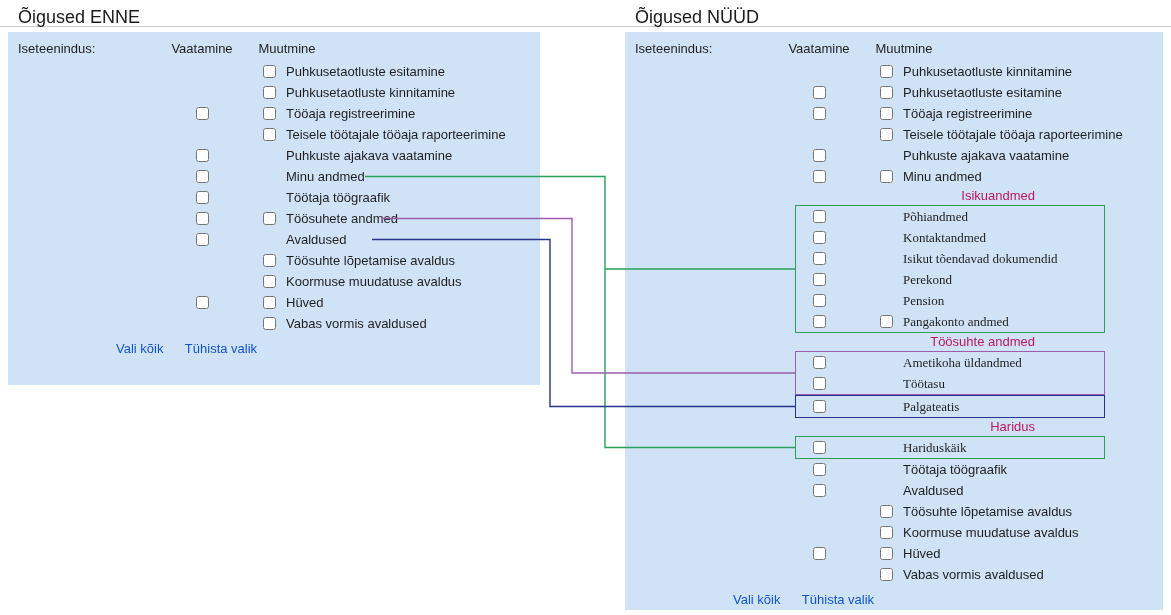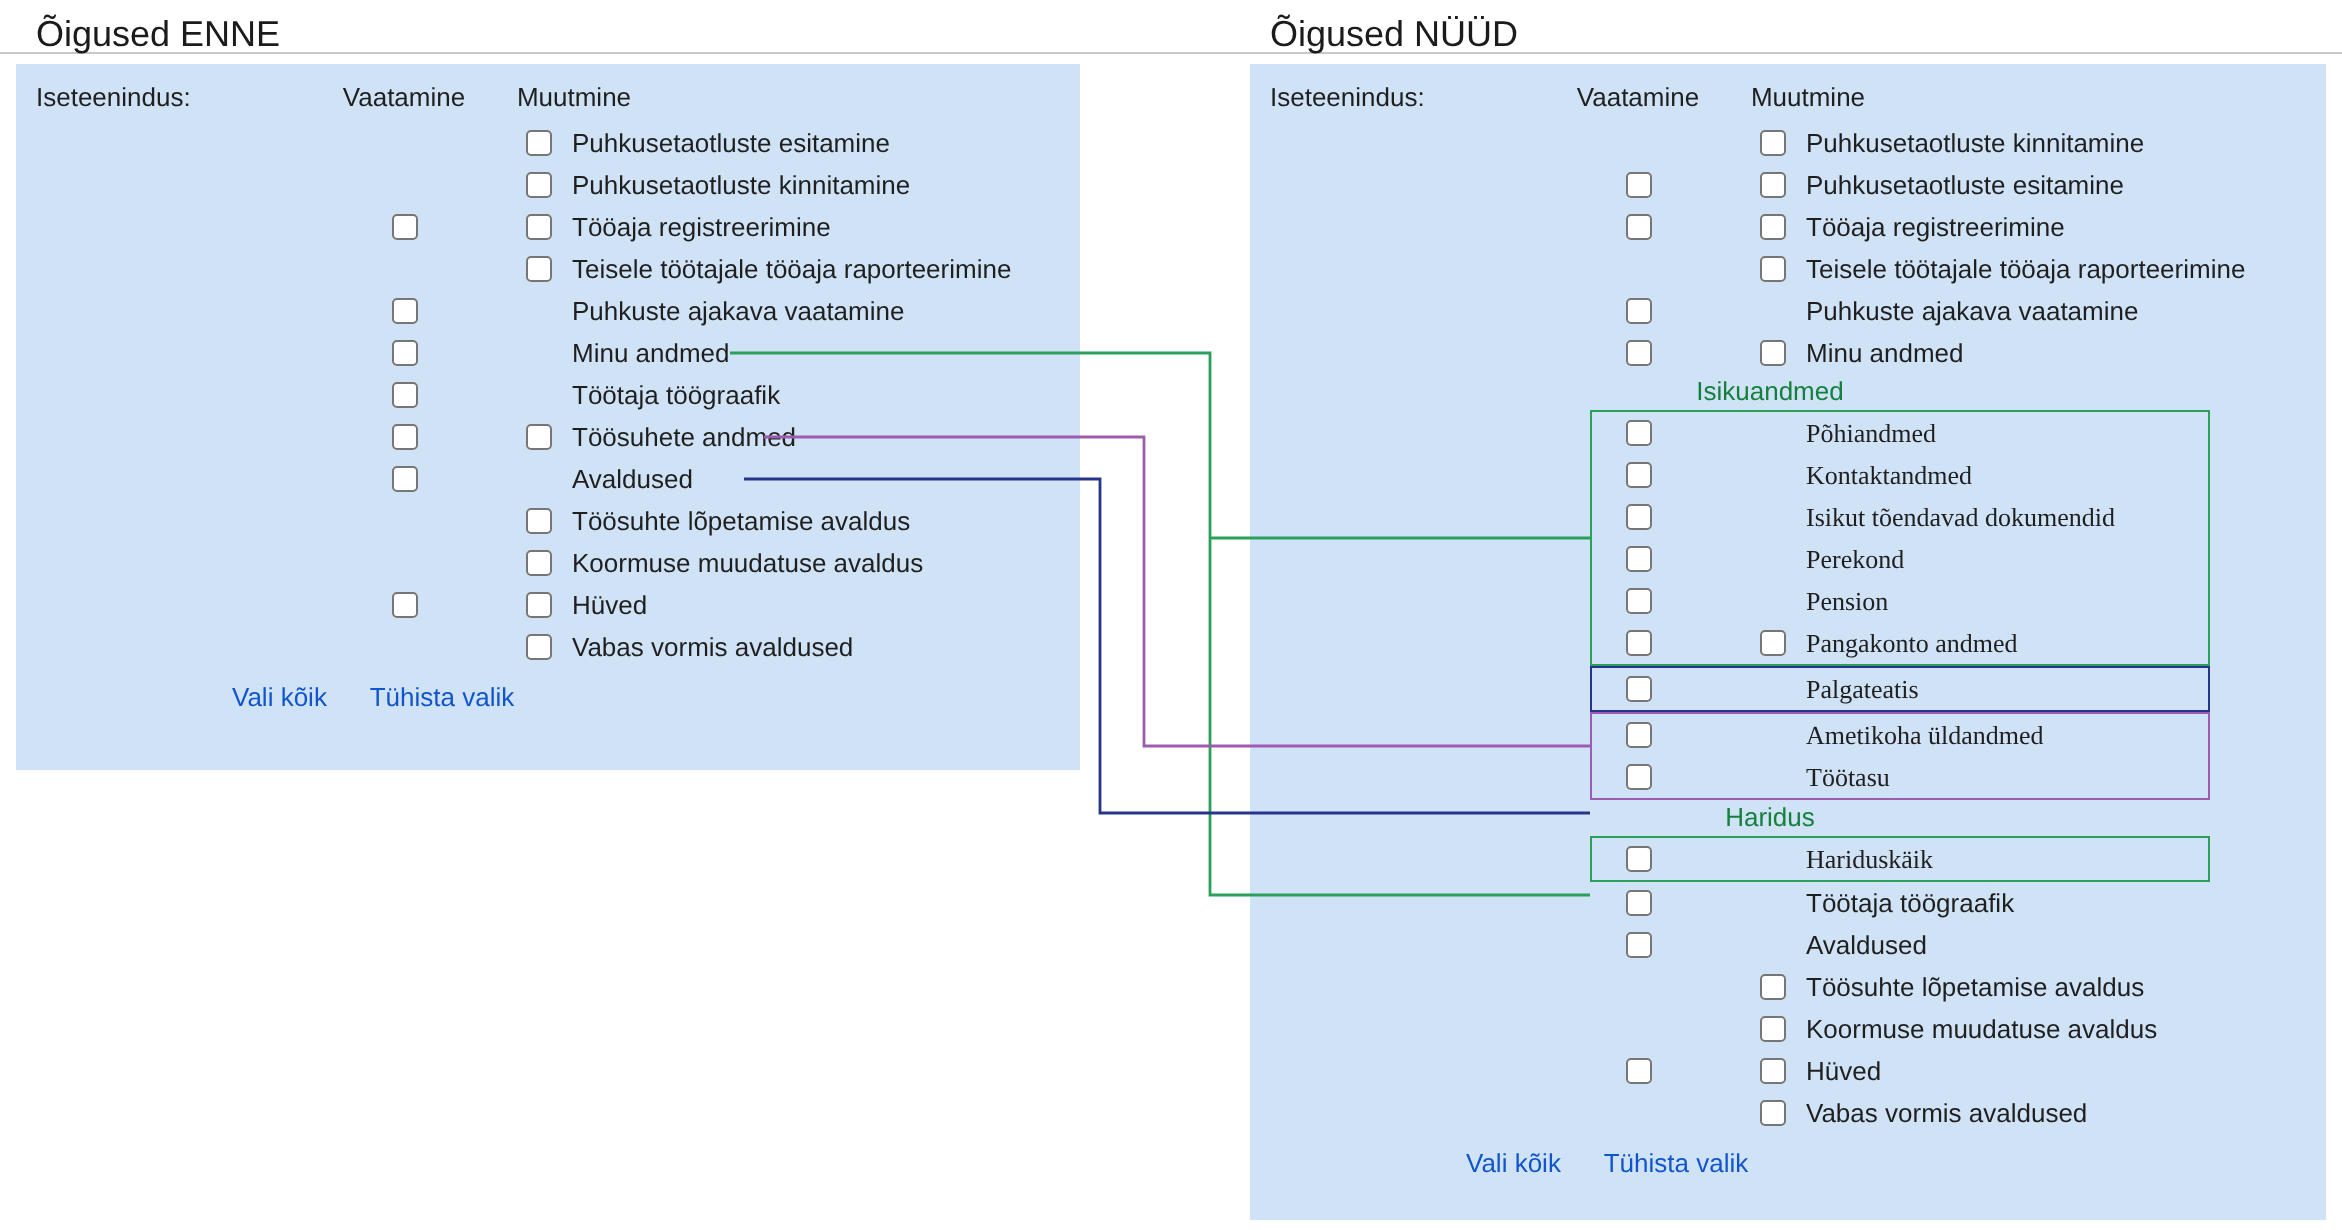--- a/index.html
+++ b/index.html
@@ -22,21 +22,21 @@
   .col-header { position:absolute; top:9px; width:80px; text-align:center; white-space:nowrap; }
   .col-header.c1 { left:154px; }
   .col-header.c2 { left:239px; }
 
   .perm-row { position:relative; height:21px; }
   .cb-cell { position:absolute; left:188px; top:4px; width:13px; height:13px; }
   .cb-cell.edit { left:255px; }
   .perm-label { position:absolute; left:278px; top:0; line-height:21px; white-space:nowrap; }
   input[type=checkbox]{ width:13px; height:13px; margin:0; display:block; }
 
-  .group-label { height:18px; line-height:18px; margin-left:110px; width:300px; text-align:center; color:#15803d; }
+  .group-label { height:18px; line-height:18px; margin-left:110px; width:300px; text-align:right; color:#be185d; }
 
   .perm-box { margin-left:170px; width:310px; border:1px solid #000; background:transparent; }
   .perm-box .cb-cell { left:17px; }
   .perm-box .cb-cell.edit { left:84px; }
   .perm-box .perm-label { left:107px;font-family:Liberation Serif, serif; }
   .box-green  { border-color:var(--green); }
   .box-purple { border-color:var(--purple); }
   .box-navy   { border-color:var(--navy); }
 
   .links { padding-left:108px; margin-top:7px; white-space:nowrap; }
@@ -262,43 +262,44 @@
         <div class="perm-row">
           <span class="cb-cell">
             <input type="checkbox" style="">
           </span>
           <span class="cb-cell edit">
             <input type="checkbox" style="">
           </span>
           <span class="perm-label">Pangakonto andmed</span>
         </div>
       </div>
+      <div class="group-label">Töösuhte andmed</div>
+      <div class="perm-box box-purple">
+        <div class="perm-row">
+          <span class="cb-cell">
+            <input type="checkbox" style="">
+          </span>
+          <span class="cb-cell edit"></span>
+          <span class="perm-label">Ametikoha üldandmed</span>
+        </div>
+        <div class="perm-row">
+          <span class="cb-cell">
+            <input type="checkbox" style="">
+          </span>
+          <span class="cb-cell edit"></span>
+          <span class="perm-label">Töötasu</span>
+        </div>
+      </div>
       <div class="perm-box box-navy">
         <div class="perm-row">
           <span class="cb-cell">
             <input type="checkbox" style="">
           </span>
           <span class="cb-cell edit"></span>
           <span class="perm-label">Palgateatis</span>
-        </div>
-      </div>
-      <div class="perm-box box-purple">
-        <div class="perm-row">
-          <span class="cb-cell">
-            <input type="checkbox" style="">
-          </span>
-          <span class="cb-cell edit"></span>
-          <span class="perm-label">Ametikoha üldandmed</span>
-        </div>
-        <div class="perm-row">
-          <span class="cb-cell">
-            <input type="checkbox" style="">
-          </span>
-          <span class="cb-cell edit"></span>
-          <span class="perm-label">Töötasu</span>
         </div>
       </div>
       <div class="group-label">Haridus</div>
       <div class="perm-box box-green">
         <div class="perm-row">
           <span class="cb-cell">
             <input type="checkbox" style="">
           </span>
           <span class="cb-cell edit"></span>
           <span class="perm-label">Hariduskäik</span>

